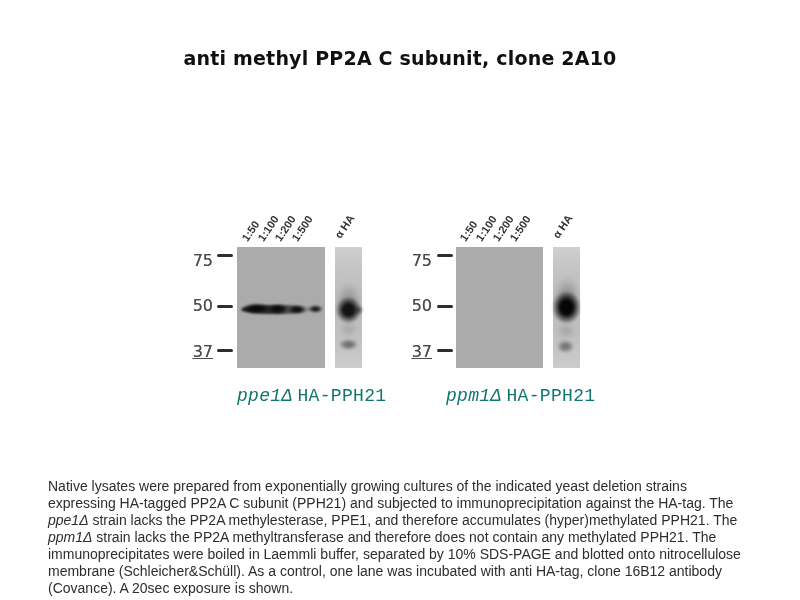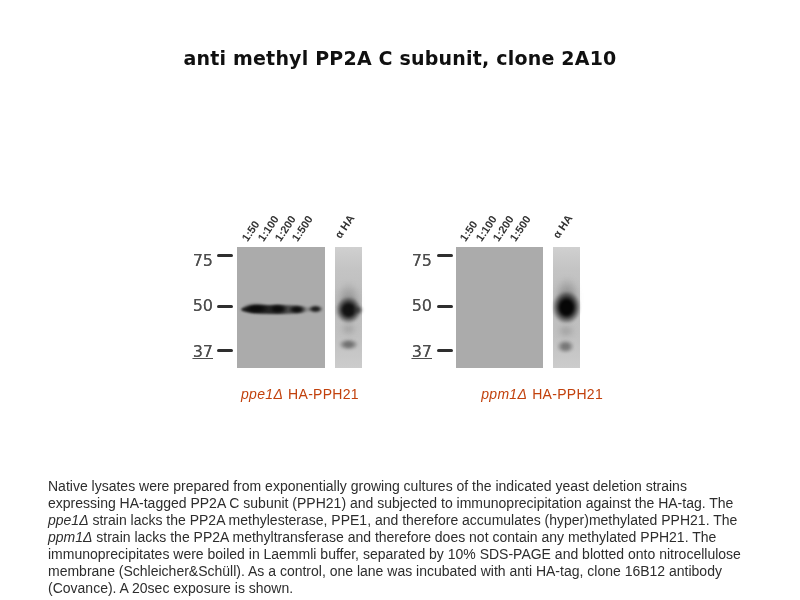--- a/index.html
+++ b/index.html
@@ -78,24 +78,24 @@
   .under-smear{filter:blur(2.6px);}
   .p1 .under-smear{left:340px;top:287px;width:17px;height:14px;background:radial-gradient(ellipse,rgba(125,125,125,.38) 20%,rgba(125,125,125,0) 72%);}
   .p2 .under-smear{left:557px;top:289px;width:18px;height:14px;background:radial-gradient(ellipse,rgba(118,118,118,.38) 20%,rgba(118,118,118,0) 72%);}
   .low-band{filter:blur(1.3px);}
   .p1 .low-band{left:339px;top:304px;width:19px;height:11px;background:radial-gradient(ellipse,rgba(70,70,70,.65) 25%,rgba(70,70,70,0) 75%);}
   .p2 .low-band{left:557px;top:305px;width:17px;height:13px;background:radial-gradient(ellipse,rgba(70,70,70,.6) 25%,rgba(70,70,70,0) 75%);}
 
   
   .caption{
     position:absolute;top:351px;text-align:center;
-    font-size:14px;color:#c2410c;letter-spacing:.3px;white-space:nowrap;
+    font-size:18px;color:#0f766e;letter-spacing:.3px;white-space:nowrap;font-family:Liberation Mono, monospace;
   }
   .p1 .caption{left:237px;width:126px;}
-  .p2 .caption{left:477px;width:126px;text-align:right;}
+  .p2 .caption{left:446px;width:126px;text-align:right;}
   .gene{font-style:italic;margin-right:5px;}
 
   
   .description{
     position:absolute;left:48px;top:443px;width:699px;margin:0;
     font-size:14px;line-height:17px;color:#2d2d2d;text-align:left;
   }
   .seg-italic{font-style:italic;}
 </style>
 </head>

